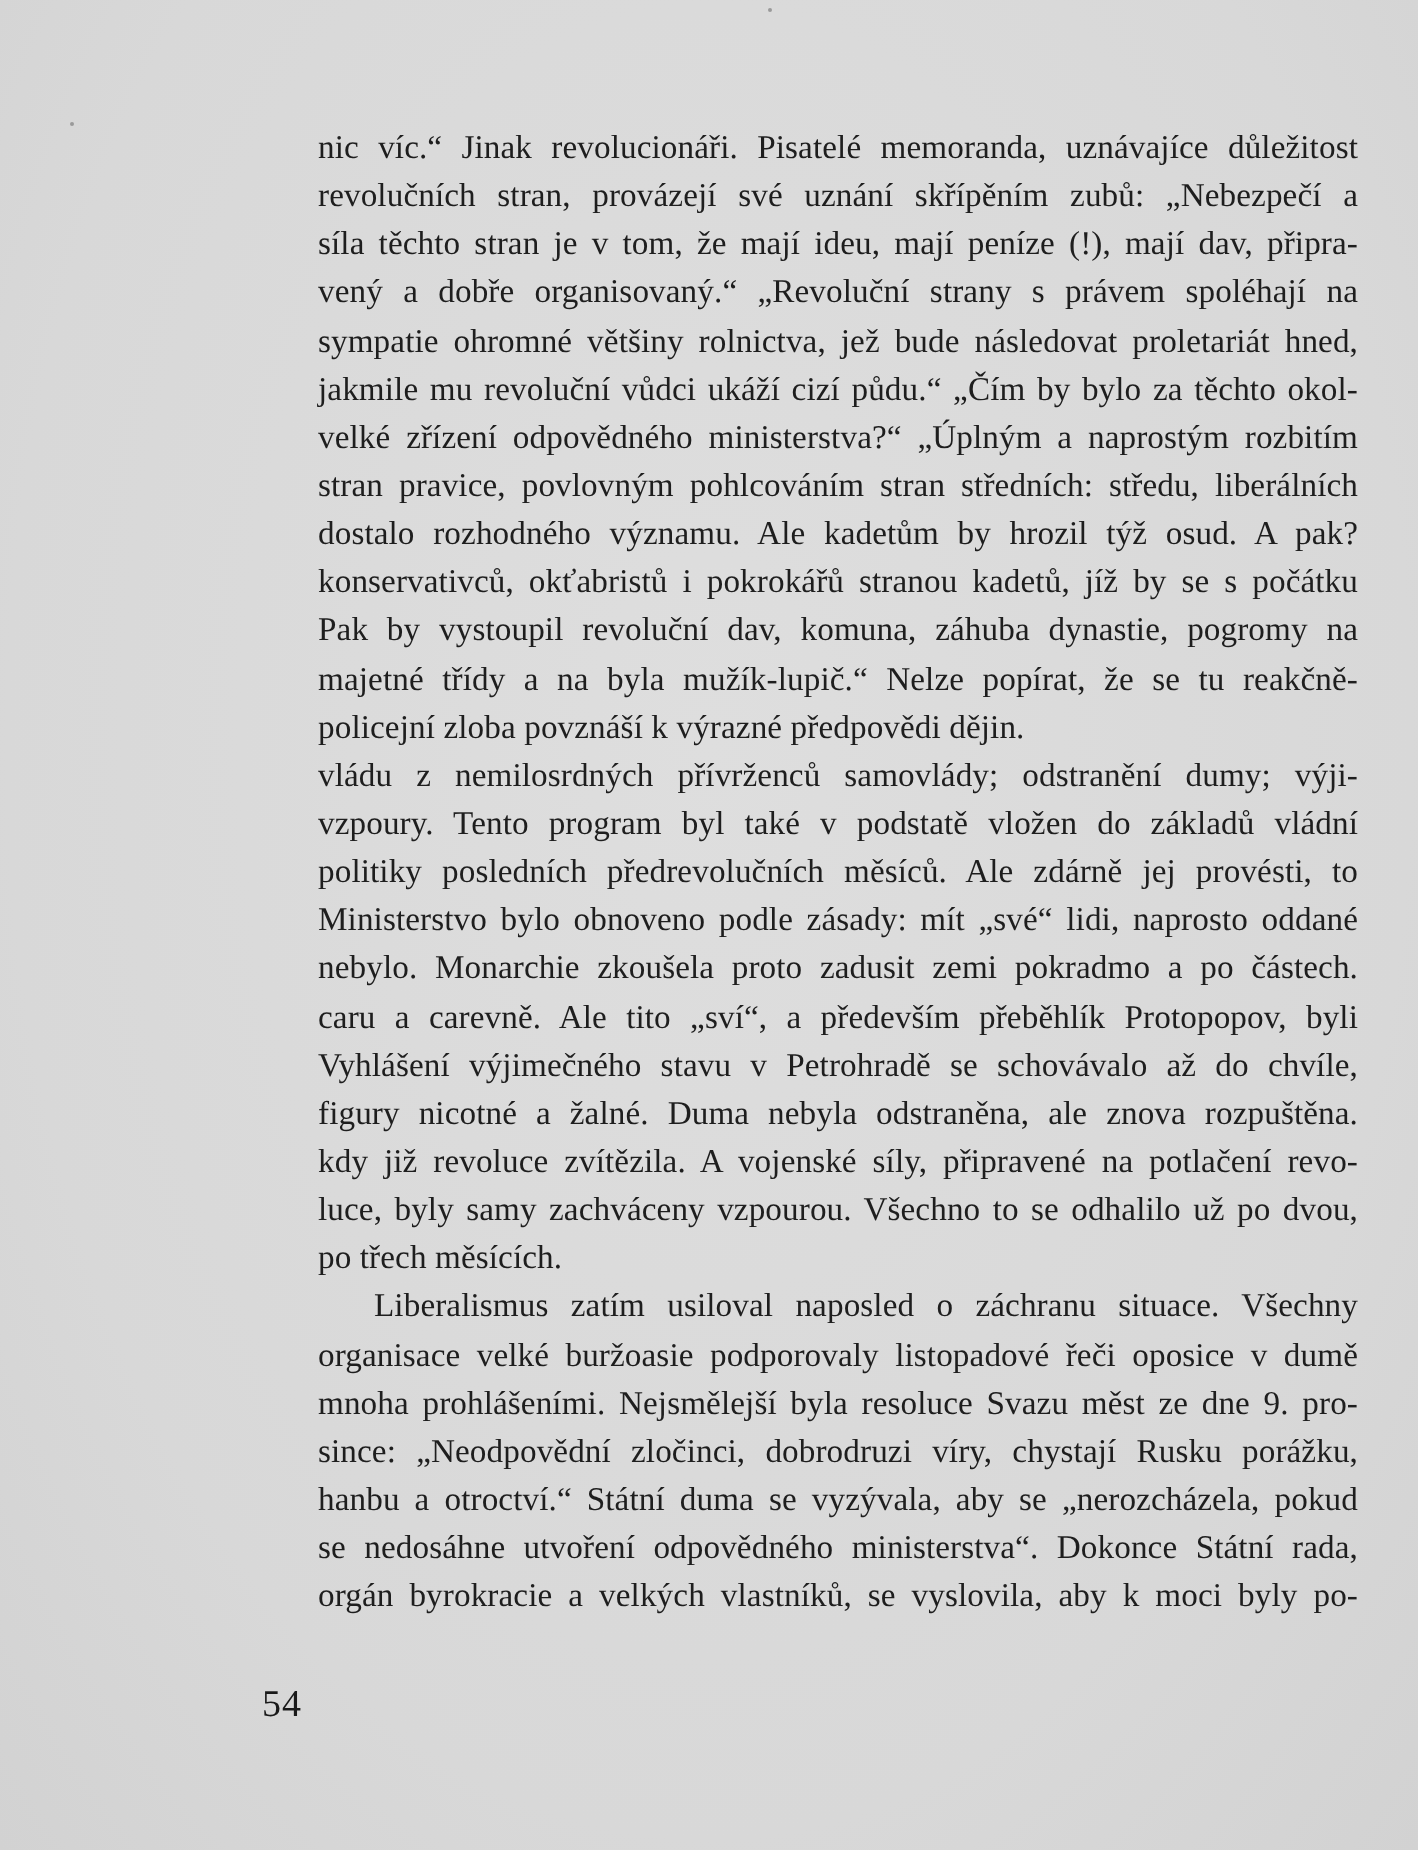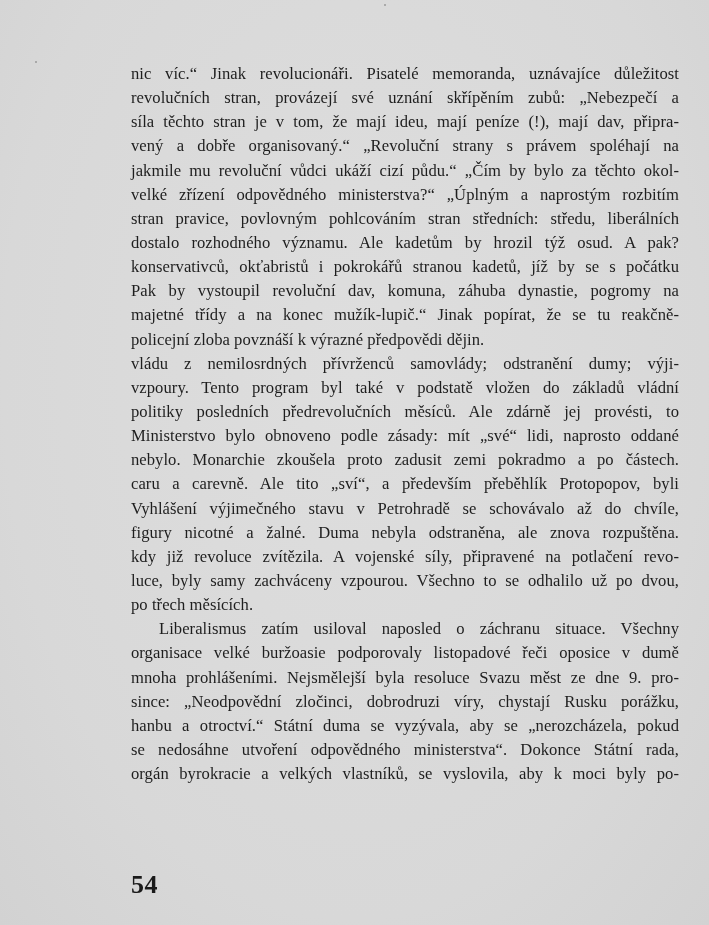--- a/index.html
+++ b/index.html
@@ -29,37 +29,37 @@
     }
     .line {
       display: block;
       height: 24.15px;
       line-height: 24.15px;
       font-size: 16.6px;
       white-space: nowrap;
       text-align: justify;
       text-align-last: justify;
       letter-spacing: 0.05px;
+      margin-left: 28px;
     }
     .line.last {
       text-align-last: left;
     }
     .line.indent {
       padding-left: 28px;
     }
     .page-number {
       position: absolute;
       left: 131px;
       top: 842px;
       font-family: "Liberation Serif", "DejaVu Serif", serif;
-      font-weight: bold;
-      font-size: 26px;
+      font-weight: normal;
+      font-size: 19px;
       color: #1a1a1a;
       letter-spacing: 0.5px;
-      margin-top: 28px;
     }
     .dot {
       position: absolute;
       width: 2px; height: 2px;
       background: #9a9a9a;
       border-radius: 50%;
     }
   </style>
 </head>
 <body>
@@ -68,27 +68,28 @@
   <span class="dot" style="left:384px;top:4px;"></span>
   <span class="dot" style="left:35px;top:61px;"></span>
 
   <div class="text-block">
 
     <div>
       <span class="line">nic víc.“ Jinak revolucionáři. Pisatelé memoranda, uznávajíce důležitost</span>
       <span class="line">revolučních stran, provázejí své uznání skřípěním zubů: „Nebezpečí a</span>
       <span class="line">síla těchto stran je v tom, že mají ideu, mají peníze (!), mají dav, připra-</span>
       <span class="line">vený a dobře organisovaný.“ „Revoluční strany s právem spoléhají na</span>
+      <span class="line">sympatie ohromné většiny rolnictva, jež bude následovat proletariát hned,</span>
       <span class="line">jakmile mu revoluční vůdci ukáží cizí půdu.“ „Čím by bylo za těchto okol-</span>
       <span class="line">velké zřízení odpovědného ministerstva?“ „Úplným a naprostým rozbitím</span>
       <span class="line">stran pravice, povlovným pohlcováním stran středních: středu, liberálních</span>
       <span class="line">dostalo rozhodného významu. Ale kadetům by hrozil týž osud. A pak?</span>
       <span class="line">konservativců, okťabristů i pokrokářů stranou kadetů, jíž by se s počátku</span>
       <span class="line">Pak by vystoupil revoluční dav, komuna, záhuba dynastie, pogromy na</span>
-      <span class="line">majetné třídy a na konec mužík-lupič.“ Jinak popírat, že se tu reakčně-</span>
+      <span class="line">majetné třídy a na byla mužík-lupič.“ Nelze popírat, že se tu reakčně-</span>
       <span class="line last">policejní zloba povznáší k výrazné předpovědi dějin.</span>
     </div>
 
     <div>
       <span class="line">vládu z nemilosrdných přívrženců samovlády; odstranění dumy; výji-</span>
       <span class="line">vzpoury. Tento program byl také v podstatě vložen do základů vládní</span>
       <span class="line">politiky posledních předrevolučních měsíců. Ale zdárně jej provésti, to</span>
       <span class="line">Ministerstvo bylo obnoveno podle zásady: mít „své“ lidi, naprosto oddané</span>
       <span class="line">nebylo. Monarchie zkoušela proto zadusit zemi pokradmo a po částech.</span>
       <span class="line">caru a carevně. Ale tito „sví“, a především přeběhlík Protopopov, byli</span>

